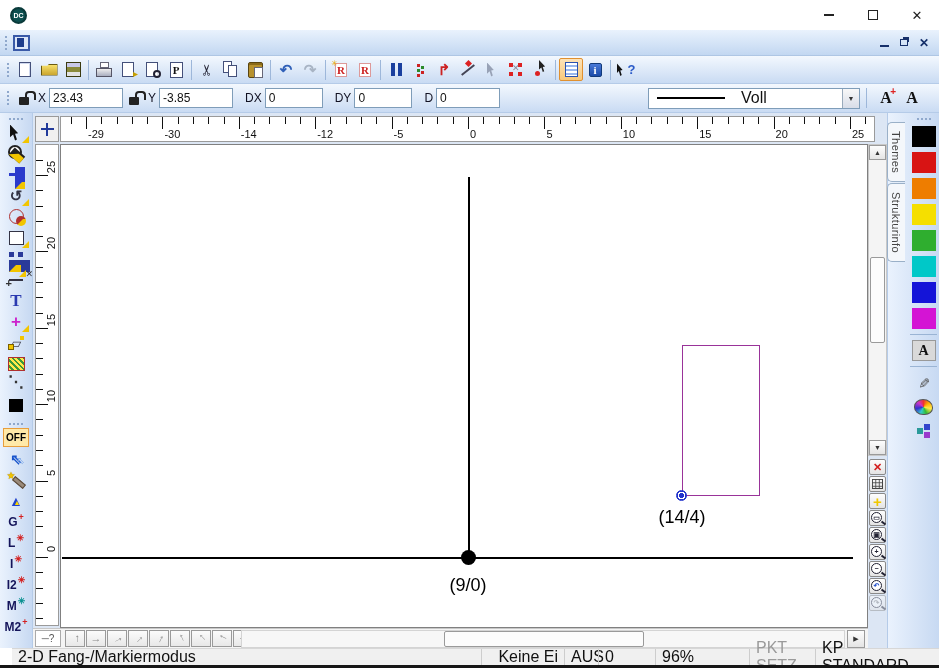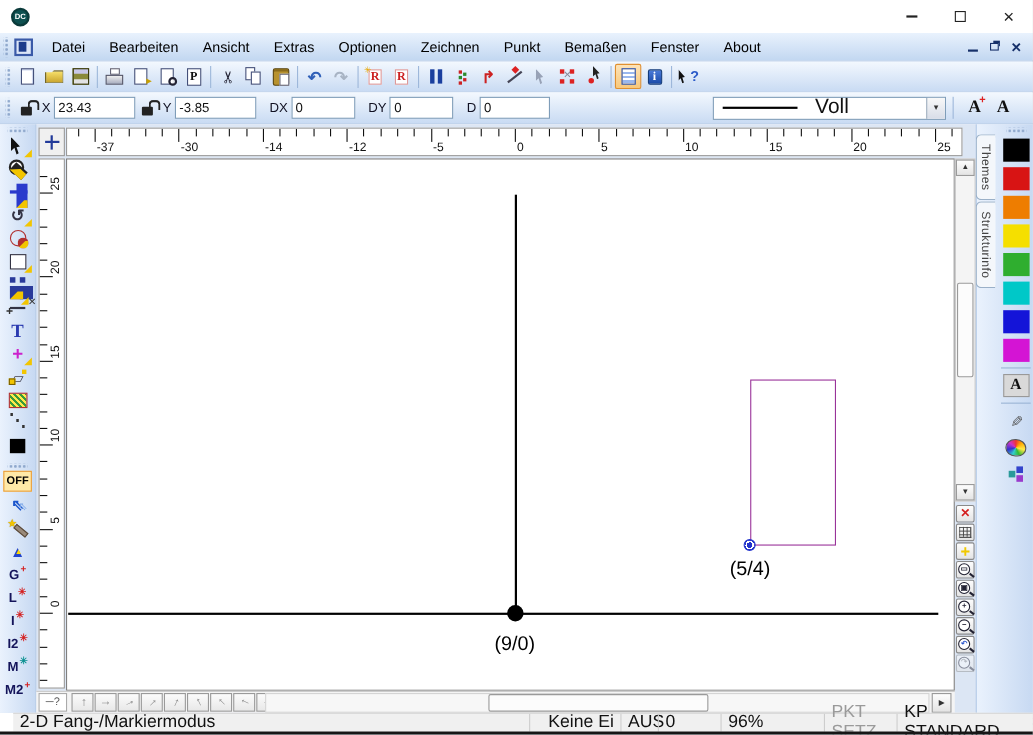--- a/index.html
+++ b/index.html
@@ -86,21 +86,21 @@
   
   .coordbar{position:absolute;left:0;top:84px;width:939px;height:29px;background:linear-gradient(#f3f8fe,#c9dbf3);
             display:flex;align-items:center;border-bottom:1px solid #b5cbe8;padding:0 14px 0 2px;font-size:12px;color:#112}
   .lock{position:relative;width:14px;height:14px;margin:0 2px 0 6px;flex:none}
   .lock::before{content:"";position:absolute;left:0;bottom:0;width:10px;height:8px;background:#222;border-radius:1px}
   .lock::after{content:"";position:absolute;left:6px;top:0;width:7px;height:7px;border:2px solid #222;border-bottom:none;border-radius:4px 4px 0 0}
   .clabel{margin:0 3px;flex:none}
   .cfield{height:20px;border:1px solid #7f9db9;font:12px "Liberation Sans",sans-serif;padding:0 3px;flex:none;background:#fff;color:#111}
   .combo{margin-left:auto;width:212px;height:21px;background:#fff;border:1px solid #7f9db9;display:flex;align-items:center;padding-left:8px;flex:none}
   .lsample{width:68px;height:2px;background:#000;margin-right:16px}
-  .ctext{font-size:19px;color:#111}
+  .ctext{font-size:16px;color:#111}
   .cbtn{margin-left:auto;width:17px;height:19px;background:linear-gradient(#f8f8f8,#d8dde8);border-left:1px solid #9ab;
         display:flex;align-items:center;justify-content:center;font-size:7px;color:#333}
   .csep{width:1px;height:20px;background:#9db7da;margin:0 6px;flex:none}
   .afont{position:relative;width:26px;height:22px;display:flex;align-items:center;justify-content:center;flex:none;
          font-family:"Liberation Serif",serif;font-weight:bold;font-size:16px;color:#111}
   .afont.plus::after{content:"+";position:absolute;top:-1px;right:3px;color:#d22;font-size:10px;font-weight:bold;font-family:"Liberation Sans",sans-serif}
 
   
   .workspace{position:absolute;left:0;top:113px;width:939px;height:535px;background:#dce6f4}
   .left-col{position:absolute;left:0;top:0;width:33px;height:535px;background:linear-gradient(90deg,#eaf2fd,#c7d9f2);border-right:1px solid #b5cbe8}
@@ -239,32 +239,20 @@
         </div>
       <div class="wbtn">
           <span>✕</span>
         </div>
     </div>
   </div>
 
   <div class="menubar">
     <span class="vgrip"></span>
     <span class="mdoc"></span>
-    <span id="menu-items" style="display:flex">
-        <span class="menu-item">Datei</span>
-        <span class="menu-item">Bearbeiten</span>
-        <span class="menu-item">Ansicht</span>
-        <span class="menu-item">Extras</span>
-        <span class="menu-item">Optionen</span>
-        <span class="menu-item">Zeichnen</span>
-        <span class="menu-item">Punkt</span>
-        <span class="menu-item">Bemaßen</span>
-        <span class="menu-item">Fenster</span>
-        <span class="menu-item">About</span>
-      </span>
     <span class="mdictrls">
       <span class="mmin"></span>
       <span class="mrest"></span>
       <span class="mx">✕</span>
     </span>
   </div>
 
   <div class="toolbar1">
     <span class="vgrip"></span>
     <span id="tb-icons" style="display:flex;align-items:center">
@@ -376,21 +364,21 @@
             <b>M2</b>
             <i class="snapmark" style="color: rgb(212, 32, 32);">+</i>
           </span>
         </div>
     </div>
 
     <div class="corner-btn"></div>
     <div class="hruler" id="hruler">
         <span class="htick" style="left: 9.72px; height: 7px;"></span>
         <span class="htick" style="left: 25px; height: 12px;"></span>
-        <span class="hlab" style="left: 27px;">-37</span>
+        <span class="hlab" style="left: 27px;">-29</span>
         <span class="htick" style="left: 40.28px; height: 7px;"></span>
         <span class="htick" style="left: 55.56px; height: 7px;"></span>
         <span class="htick" style="left: 70.84px; height: 7px;"></span>
         <span class="htick" style="left: 86.12px; height: 7px;"></span>
         <span class="htick" style="left: 101.4px; height: 12px;"></span>
         <span class="hlab" style="left: 103.4px;">-30</span>
         <span class="htick" style="left: 116.68px; height: 7px;"></span>
         <span class="htick" style="left: 131.96px; height: 7px;"></span>
         <span class="htick" style="left: 147.24px; height: 7px;"></span>
         <span class="htick" style="left: 162.52px; height: 7px;"></span>
@@ -486,21 +474,21 @@
         <span class="vtick" style="top: 14.72px; width: 7px;"></span>
       </div>
 
     <div class="canvas" id="canvas">
       <div class="axis" id="axis-h" style="left: 0.552px; top: 412px; width: 791.504px; height: 1.5px; background: rgb(0, 0, 0);"></div>
       <div class="axis" id="axis-v" style="left: 407px; top: 31.528px; width: 1.5px; height: 380.472px; background: rgb(0, 0, 0);"></div>
       <div id="origin-dot" style="left: 400px; top: 405px;"></div>
       <div class="cvlabel" id="origin-label" style="left: 407px; top: 430px;">(9/0)</div>
       <div id="draw-rect" style="left: 620.92px; top: 199.608px; width: 77.928px; height: 151.272px; border-color: rgb(153, 51, 153);"></div>
       <div id="rect-marker" style="left: 614.92px; top: 344.88px; border-color: rgb(34, 51, 204);"></div>
-      <div class="cvlabel" id="rect-label" style="left: 620.92px; top: 361.88px;">(5/4)</div>
+      <div class="cvlabel" id="rect-label" style="left: 620.92px; top: 361.88px;">(14/4)</div>
     </div>
 
     <div class="vscroll">
       <span class="sbtn" style="top:0">▲</span>
       <span class="vthumb"></span>
       <span class="sbtn" style="bottom:0">▼</span>
     </div>
 
     <div class="zoomstack" id="zoom-stack">
         <span class="zsb">

